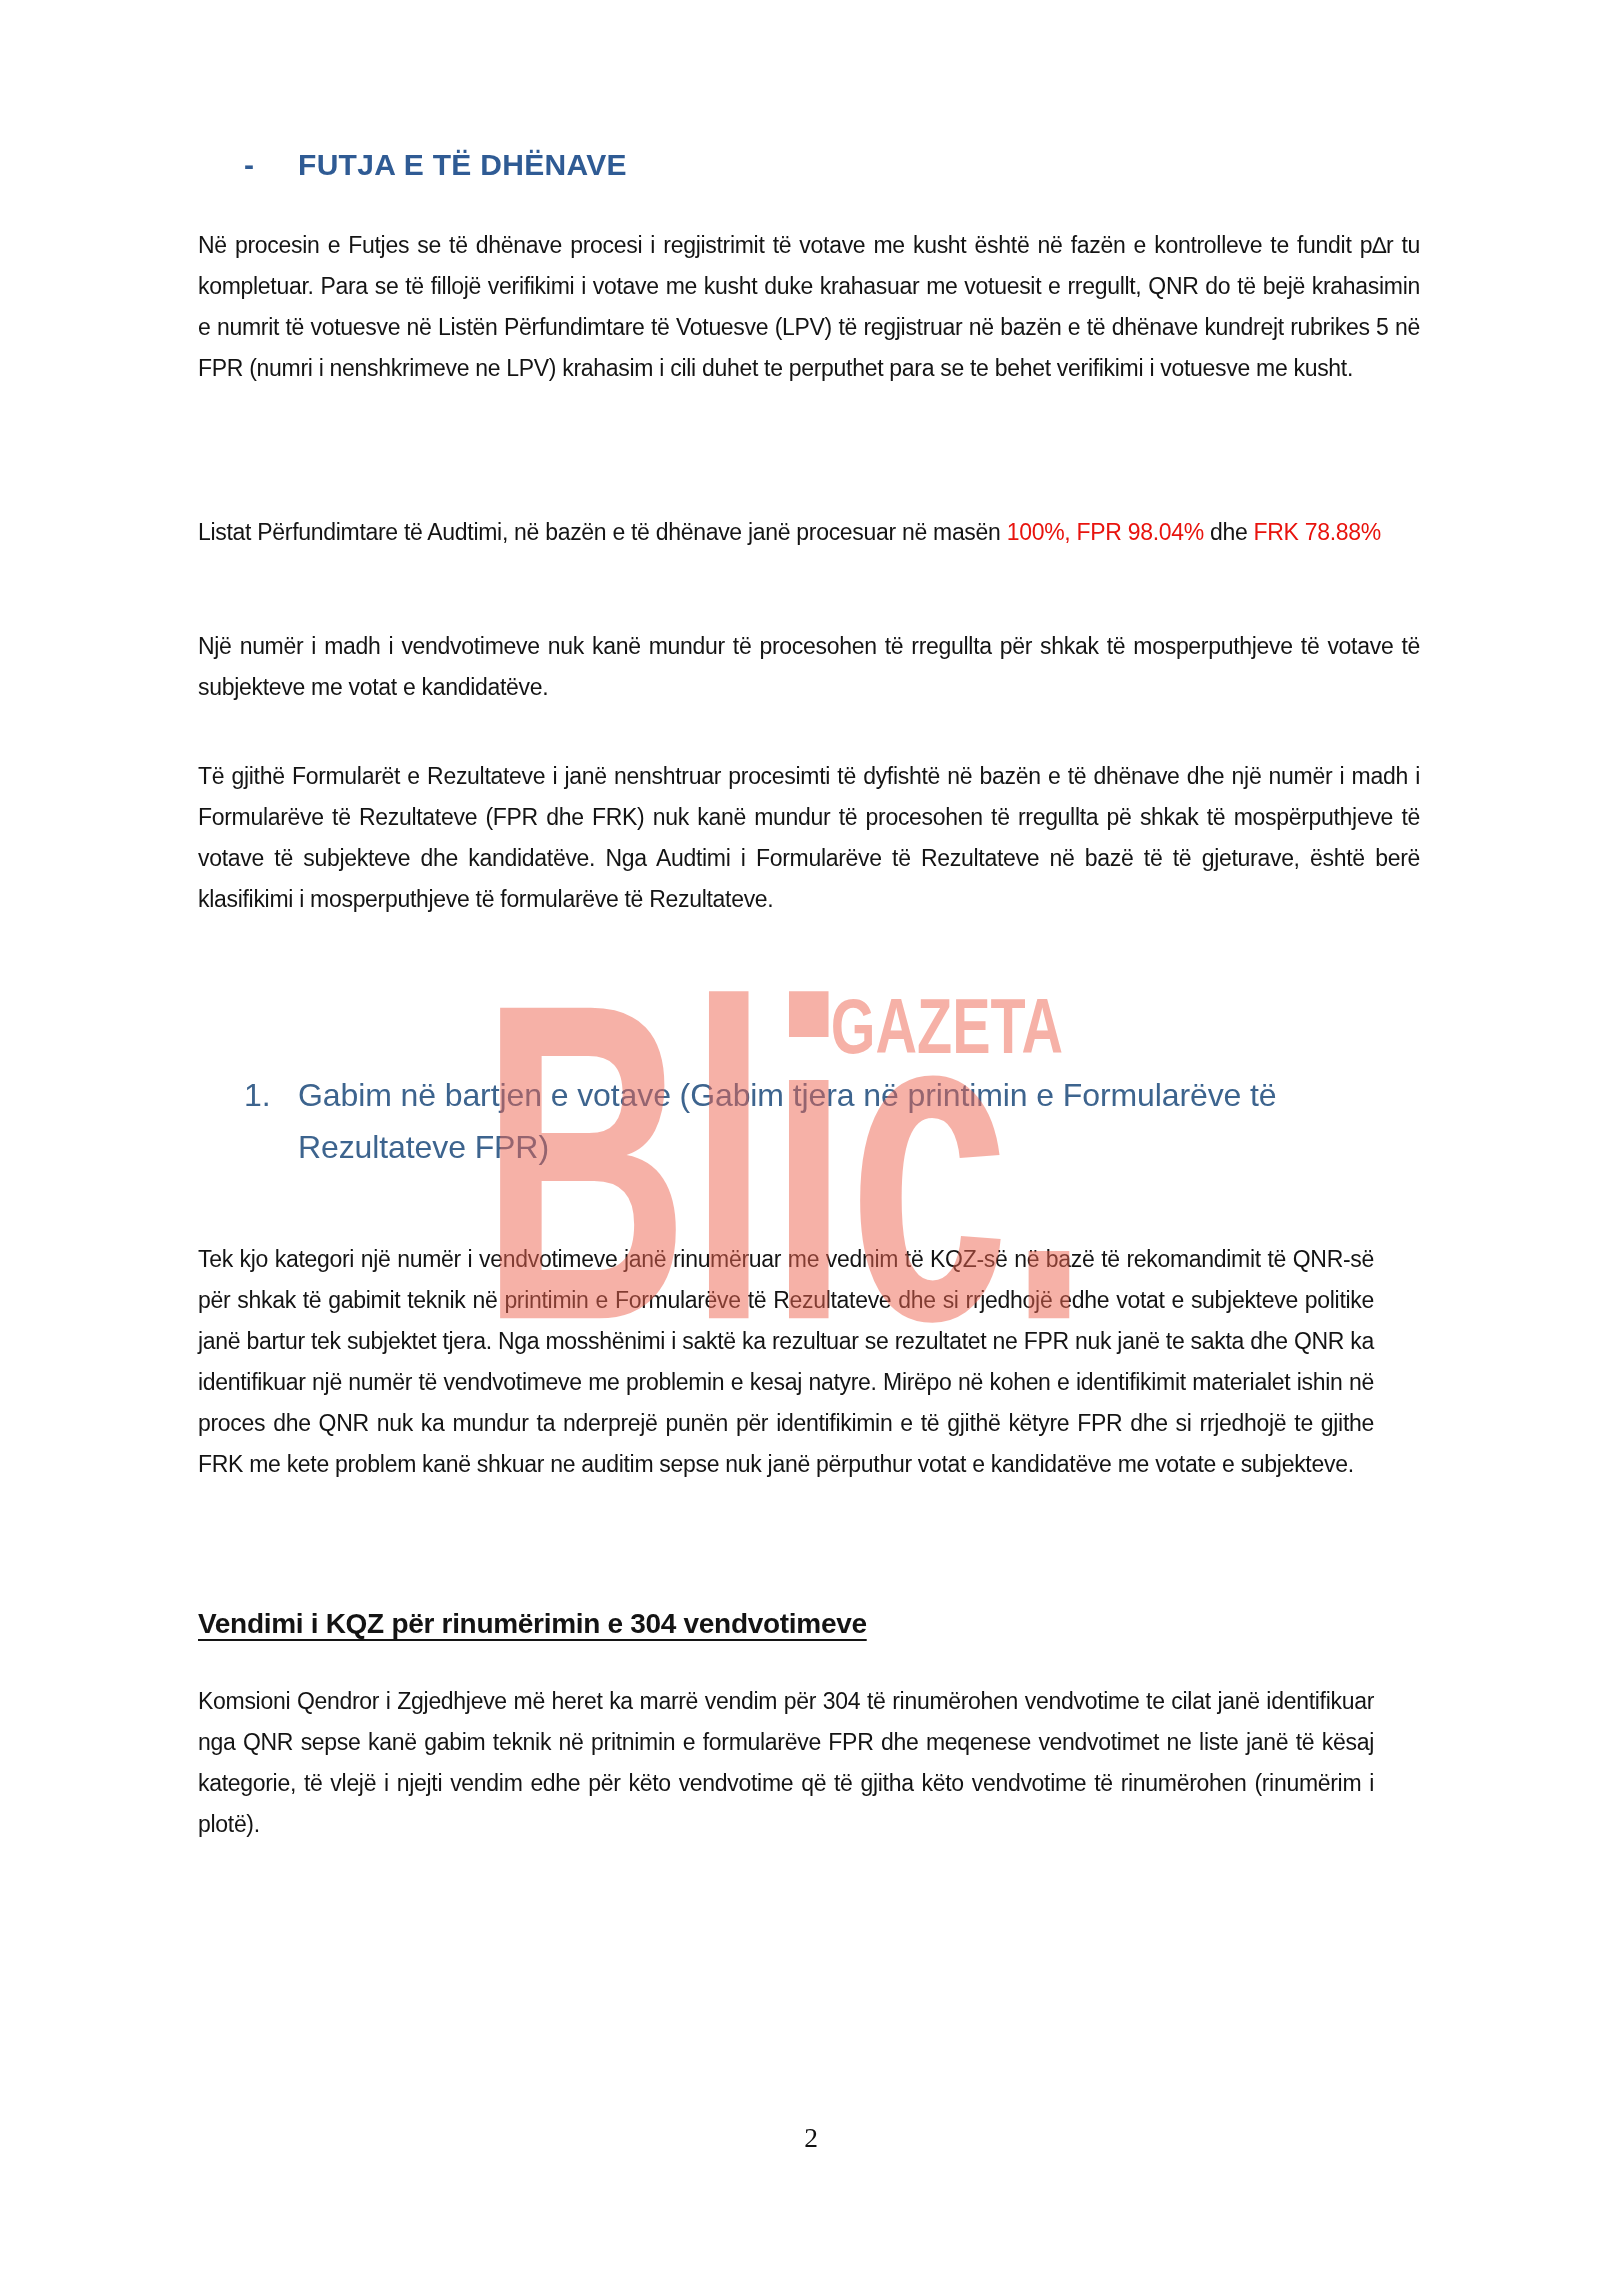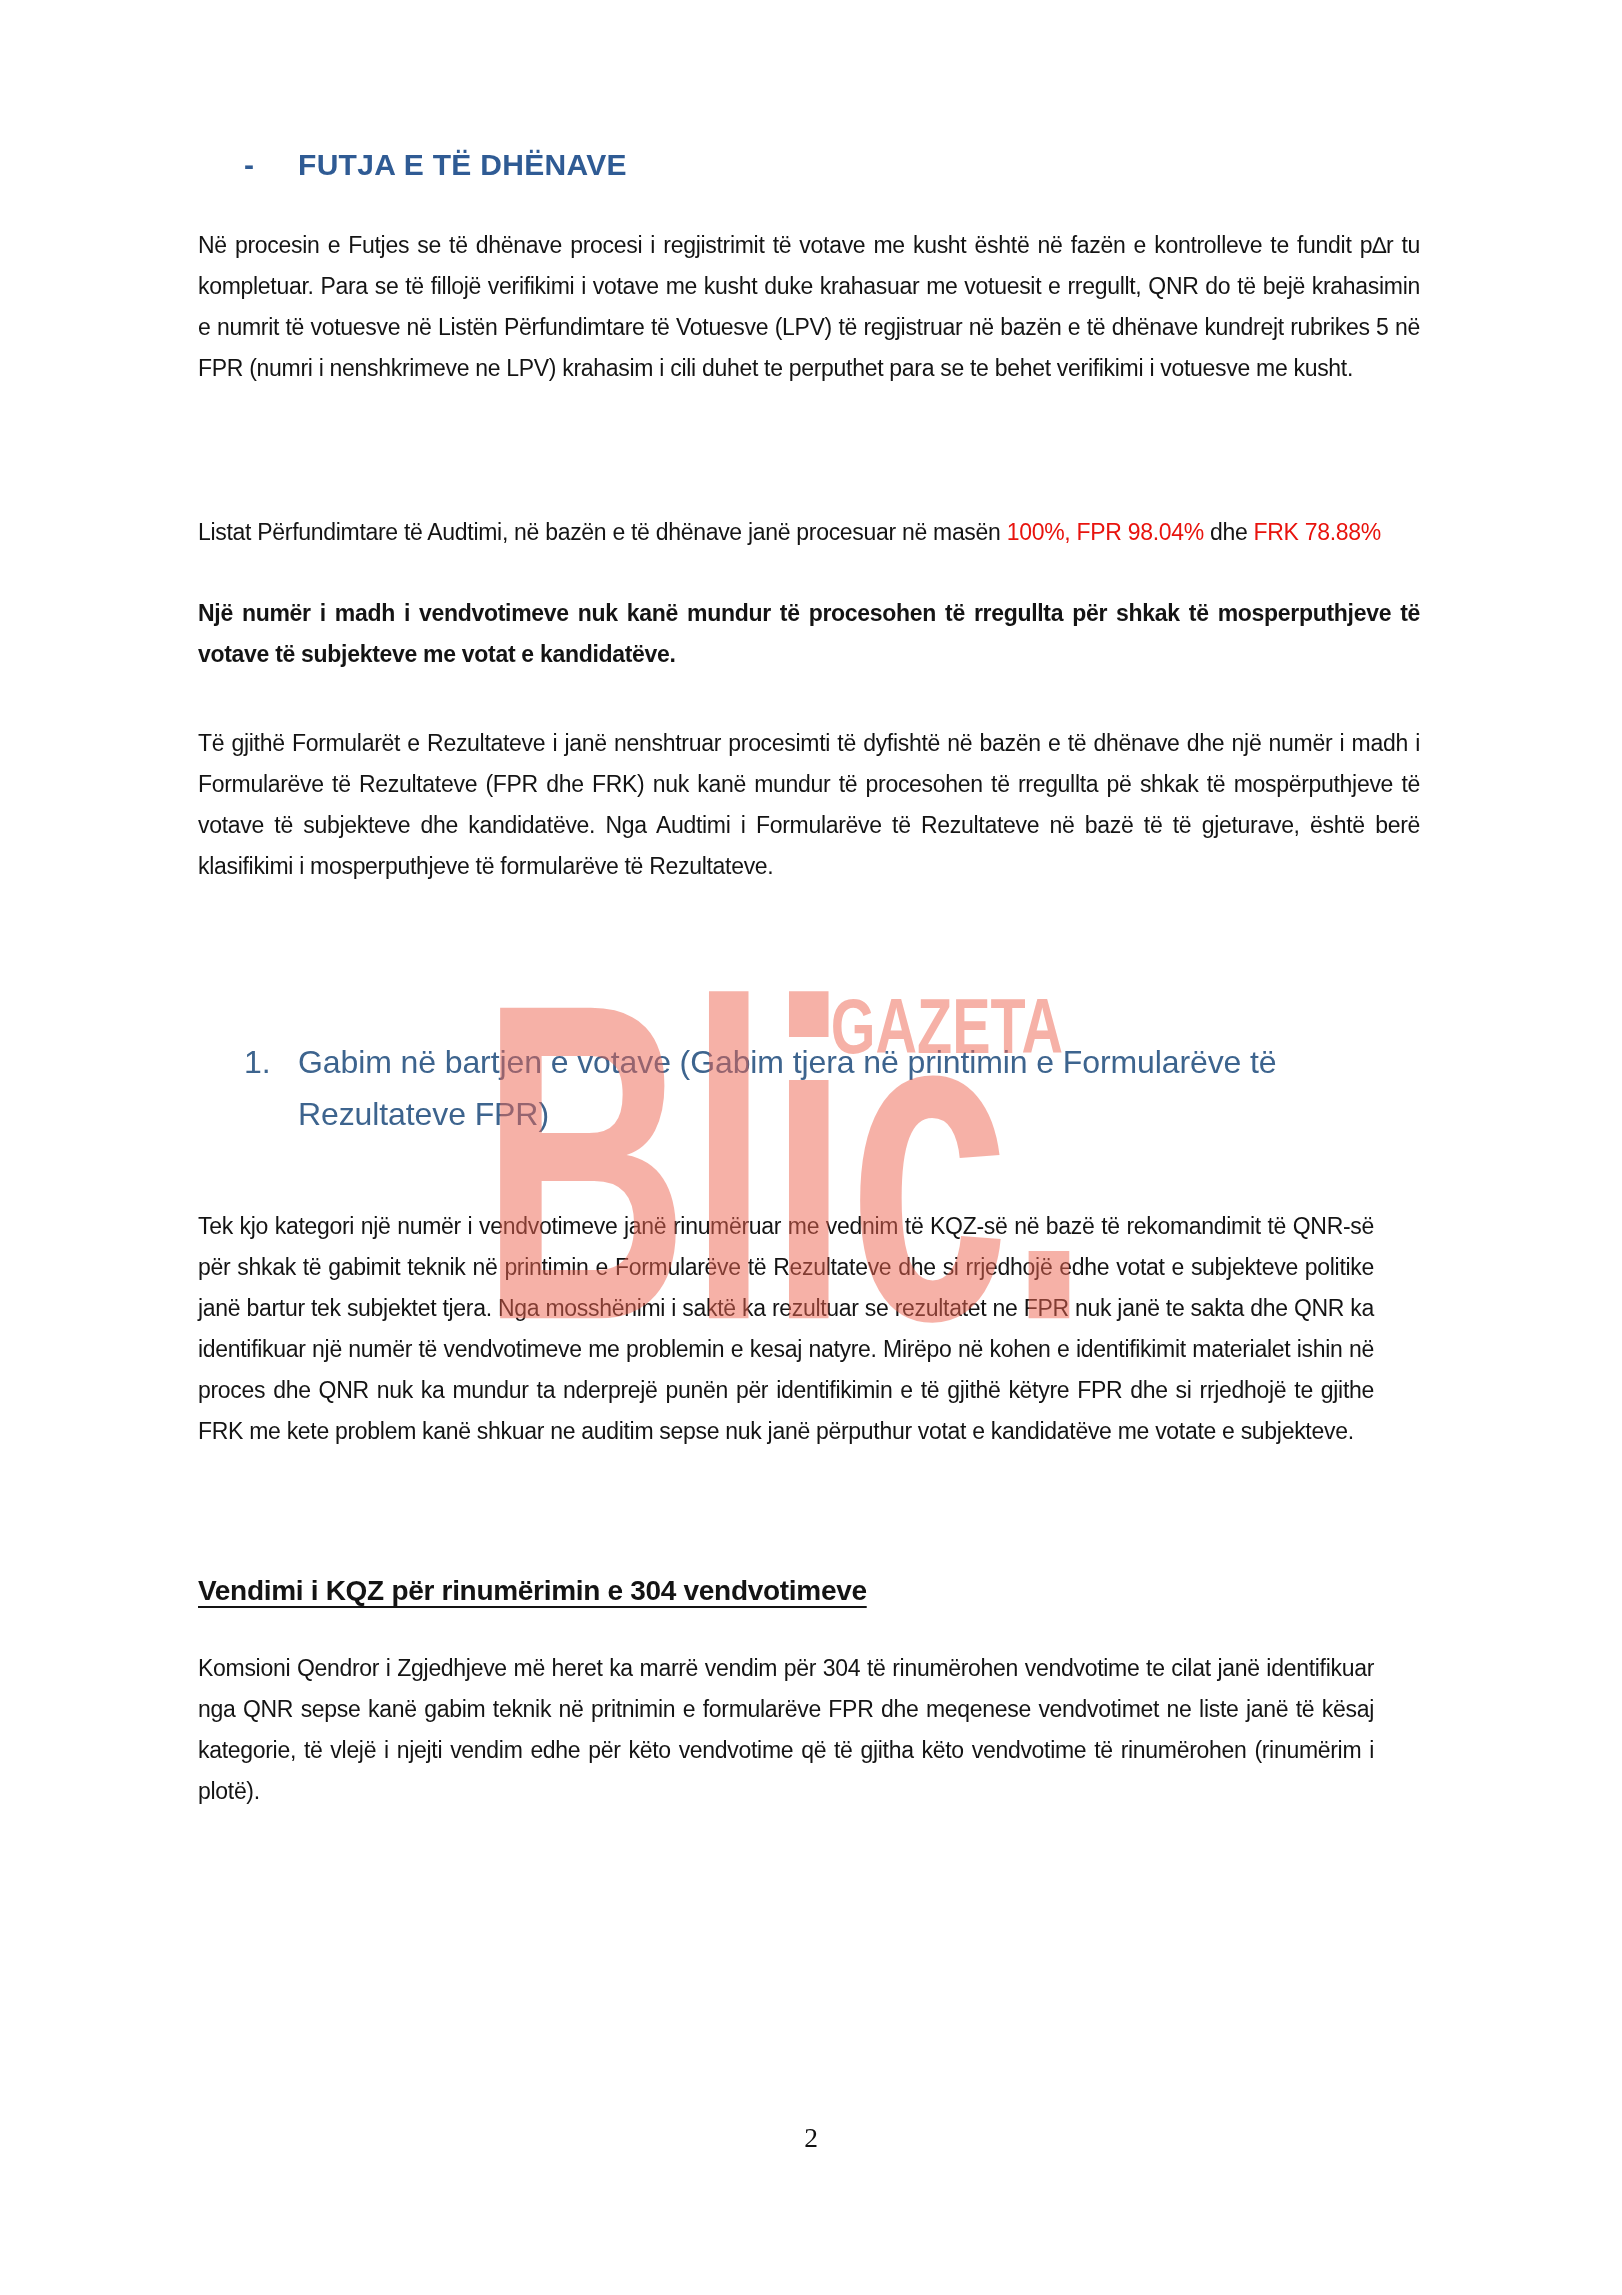--- a/index.html
+++ b/index.html
@@ -30,21 +30,21 @@
   
   .body{
     font-size:23px;
     line-height:41px;
     letter-spacing:-0.3px;
     text-align:justify;
     margin:0;
   }
   .p1{margin-top:43px;min-height:243px;}
   .p2{margin-top:44px;min-height:81px;}
-  .p3{min-height:81px;font-weight:bold;}
+  .p3{margin-top:33px;min-height:81px;}
   .p4{margin-top:48px;min-height:203px;}
   .red{color:#e8130d;}
 
   
   .h2{
     margin-top:110px;
     margin-left:46px;
     display:flex;
     color:#3d648e;
     font-size:32px;

